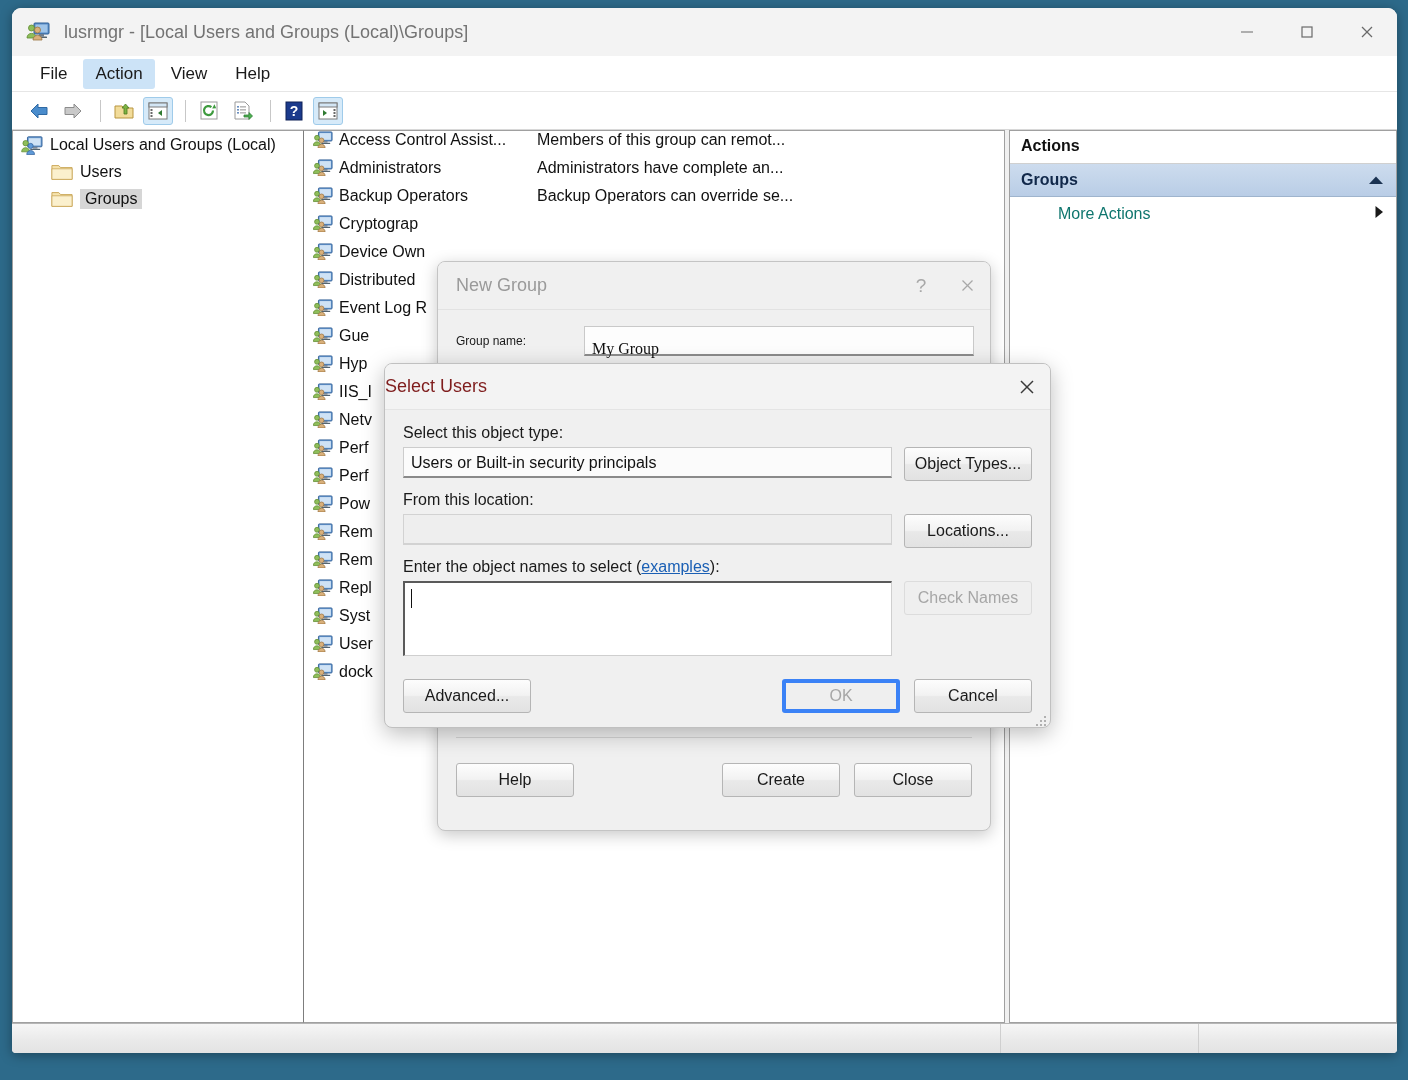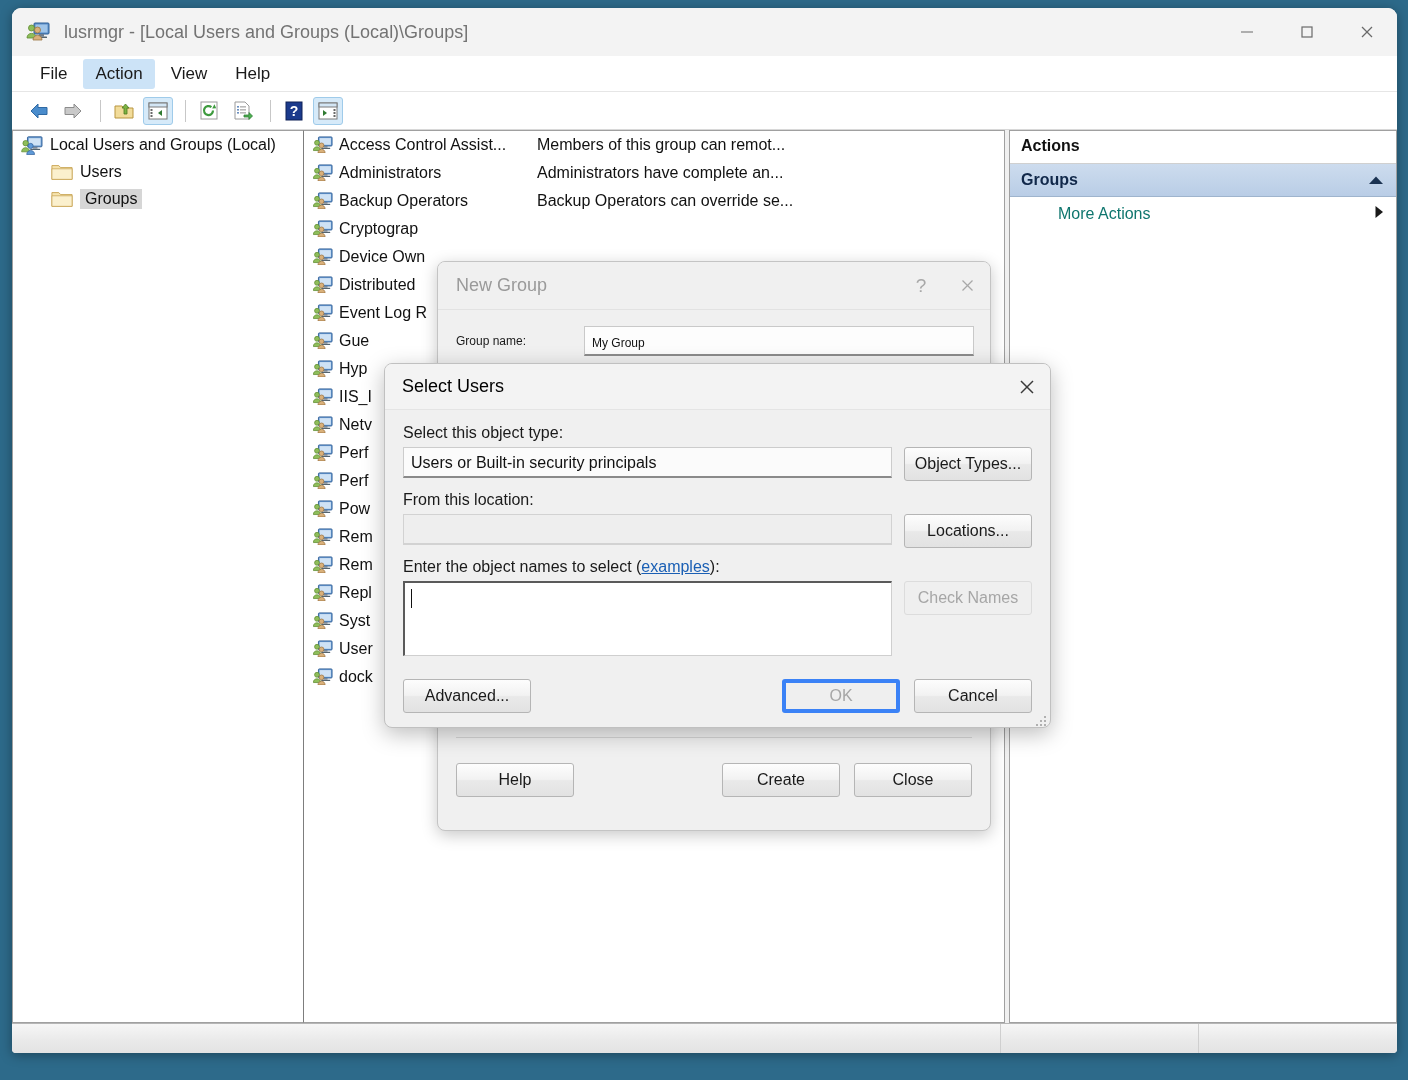--- a/index.html
+++ b/index.html
@@ -165,21 +165,20 @@
     border-right: 1px solid #dadada;
     height: 33px;
     white-space: nowrap;
     overflow: hidden;
   }
   .col-h.c-name { width: 223px; }
   .col-h.c-desc { width: 296px; }
   .col-h.c-pad { flex: 1; border-right: none; }
   .list-row {
     display: flex;
-    align-items: center;
     height: 28px;
     font-size: 16px;
     color: #111;
     white-space: nowrap;
     padding-left: 9px;
   }
   .lr-ico { width: 20px; height: 18px; flex:none; margin-right: 6px; position: relative; }
   .lr-name { width: 198px; overflow: hidden; flex: none; }
   .lr-desc { flex: 1; overflow: hidden; }
 
@@ -275,24 +274,25 @@
     color: #1a1a1a;
     width: 128px;
     flex: none;
   }
   #ng-input-groupname {
     flex: 1;
     height: 30px;
     background: #fdfdfd;
     border: 1px solid #c9c9c9;
     border-bottom: 2px solid #8c8c8c;
-    font-size: 12px;
+    font-size: 16px;
     color: #111;
-    padding: 5px 7px;
+    padding: 11px 7px;
     line-height: 22px;
+    font-family: Liberation Serif, serif;
   }
   #ng-separator {
     position: absolute;
     left: 18px; right: 18px; top: 475px;
     height: 1px; background: #d4d4d4;
   }
   #ng-buttons {
     position: absolute;
     left: 0; right: 0; top: 488px;
     height: 60px;
@@ -327,23 +327,23 @@
     overflow: hidden;
   }
   #su-titlebar {
     height: 46px;
     display: flex;
     align-items: center;
     background: #f3f3f3;
     border-bottom: 1px solid #e4e4e4;
   }
   #su-title {
-    margin-left: 17px;
+    margin-left: 0;
     font-size: 18px;
-    color: #000000;
+    color: #7f1d1d;
   }
   #su-titlebar .spacer { flex: 1; }
   #su-close {
     width: 46px; height: 44px;
     display: flex; align-items:center; justify-content:center;
     color: #3a3a3a;
   }
   #su-body { padding: 14px 18px 0 18px; position: relative; height: 319px;}
   .su-label {
     font-size: 16px;

